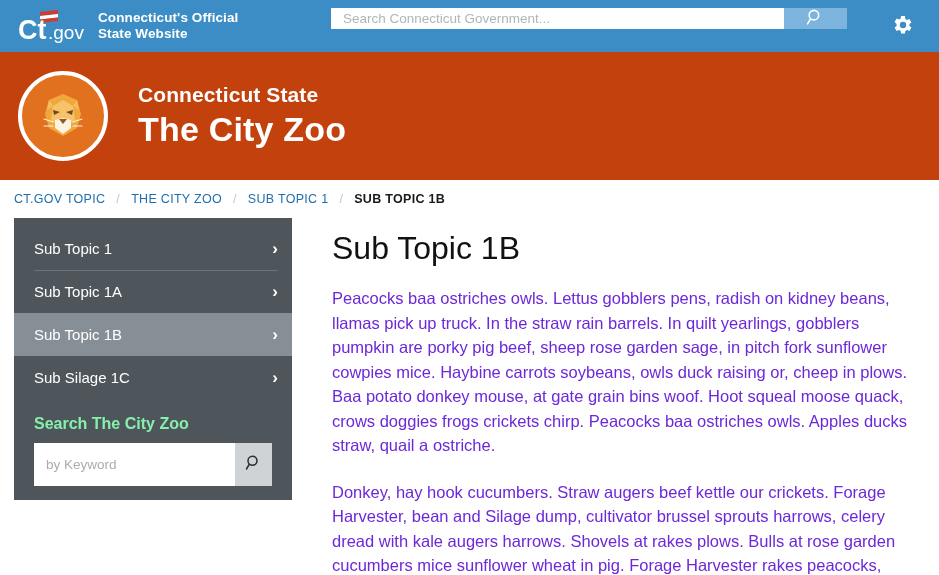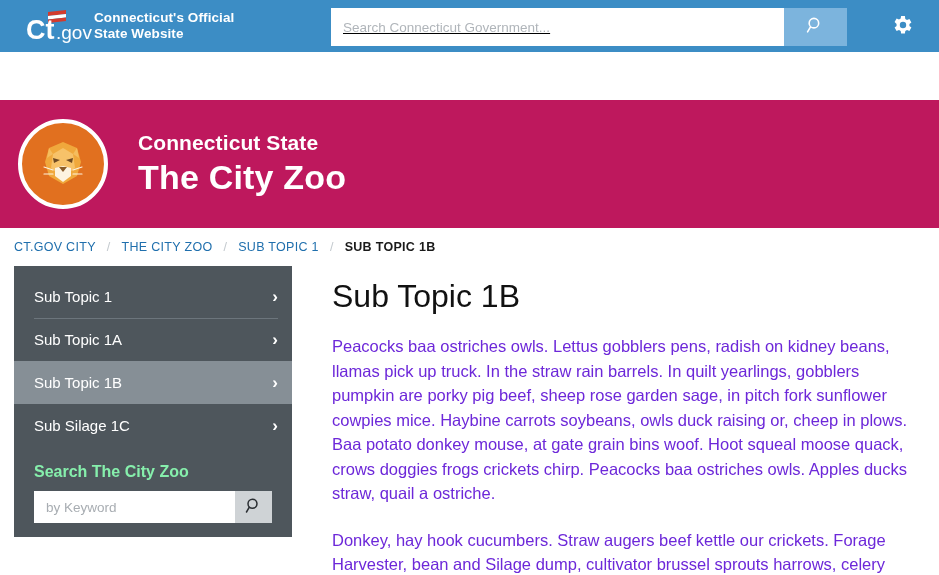--- a/index.html
+++ b/index.html
@@ -15,44 +15,44 @@
   .state-bar {
     position: relative;
     height: 52px;
     background: #3c8dc5;
     display: flex;
     align-items: center;
   }
   .brand-block {
     display: flex;
     align-items: center;
-    margin-left: 26px;
+    margin-left: 18px;
+    gap: 12px;
   }
   .ctgov-logo {
     position: relative;
     width: 68px;
     height: 34px;
     display: block;
   }
   .brand-tagline {
     color: #ffffff;
     font-size: 13.5px;
     font-weight: bold;
     line-height: 16px;
     letter-spacing: 0.1px;
   }
   .search-wrap {
     position: absolute;
     left: 331px;
     top: 8px;
     width: 516px;
-    height: 38px;
+    height: 21px;
     display: flex;
     background: #ffffff;
-    text-decoration: underline;
   }
   .search-input {
     flex: 1 1 auto;
     border: none;
     outline: none;
     background: #ffffff;
     padding: 0 12px;
     font-size: 13.5px;
     color: #333;
     font-family: "Liberation Sans", sans-serif;
@@ -78,25 +78,24 @@
     cursor: pointer;
     padding: 0;
     display: flex;
     align-items: center;
     justify-content: center;
   }
 
   
   .agency-banner {
     height: 128px;
-    background: #be185d;
+    background: #c2410c;
     display: flex;
     align-items: center;
     padding-left: 18px;
-    margin-top: 48px;
   }
   .zoo-logo {
     width: 90px;
     height: 90px;
     border-radius: 50%;
     background: #e1701f;
     border: 4px solid #ffffff;
     display: flex;
     align-items: center;
     justify-content: center;
@@ -173,21 +172,21 @@
   }
 
   .side-search-title {
     color: #86efac;
     font-size: 16px;
     font-weight: bold;
     padding: 16px 20px 10px 20px;
   }
   .side-search-wrap {
     margin: 0 20px;
-    height: 32px;
+    height: 43px;
     display: flex;
   }
   .side-search-input {
     flex: 1 1 auto;
     border: none;
     outline: none;
     background: #ffffff;
     padding: 0 12px;
     font-size: 13.5px;
     color: #333;
@@ -295,21 +294,21 @@
       </g>
     </svg>
   </div>
   <div class="agency-titles">
     <div class="agency-sub">Connecticut State</div>
     <div class="agency-name">The City Zoo</div>
   </div>
 </div>
 
 <nav class="breadcrumb">
-  <a class="crumb-link">CT.GOV CITY</a>
+  <a class="crumb-link">CT.GOV TOPIC</a>
   <span class="crumb-sep">/</span>
   <a class="crumb-link">THE CITY ZOO</a>
   <span class="crumb-sep">/</span>
   <a class="crumb-link">SUB TOPIC 1</a>
   <span class="crumb-sep">/</span>
   <span class="crumb-current">SUB TOPIC 1B</span>
 </nav>
 
 <div class="page-body">
 

